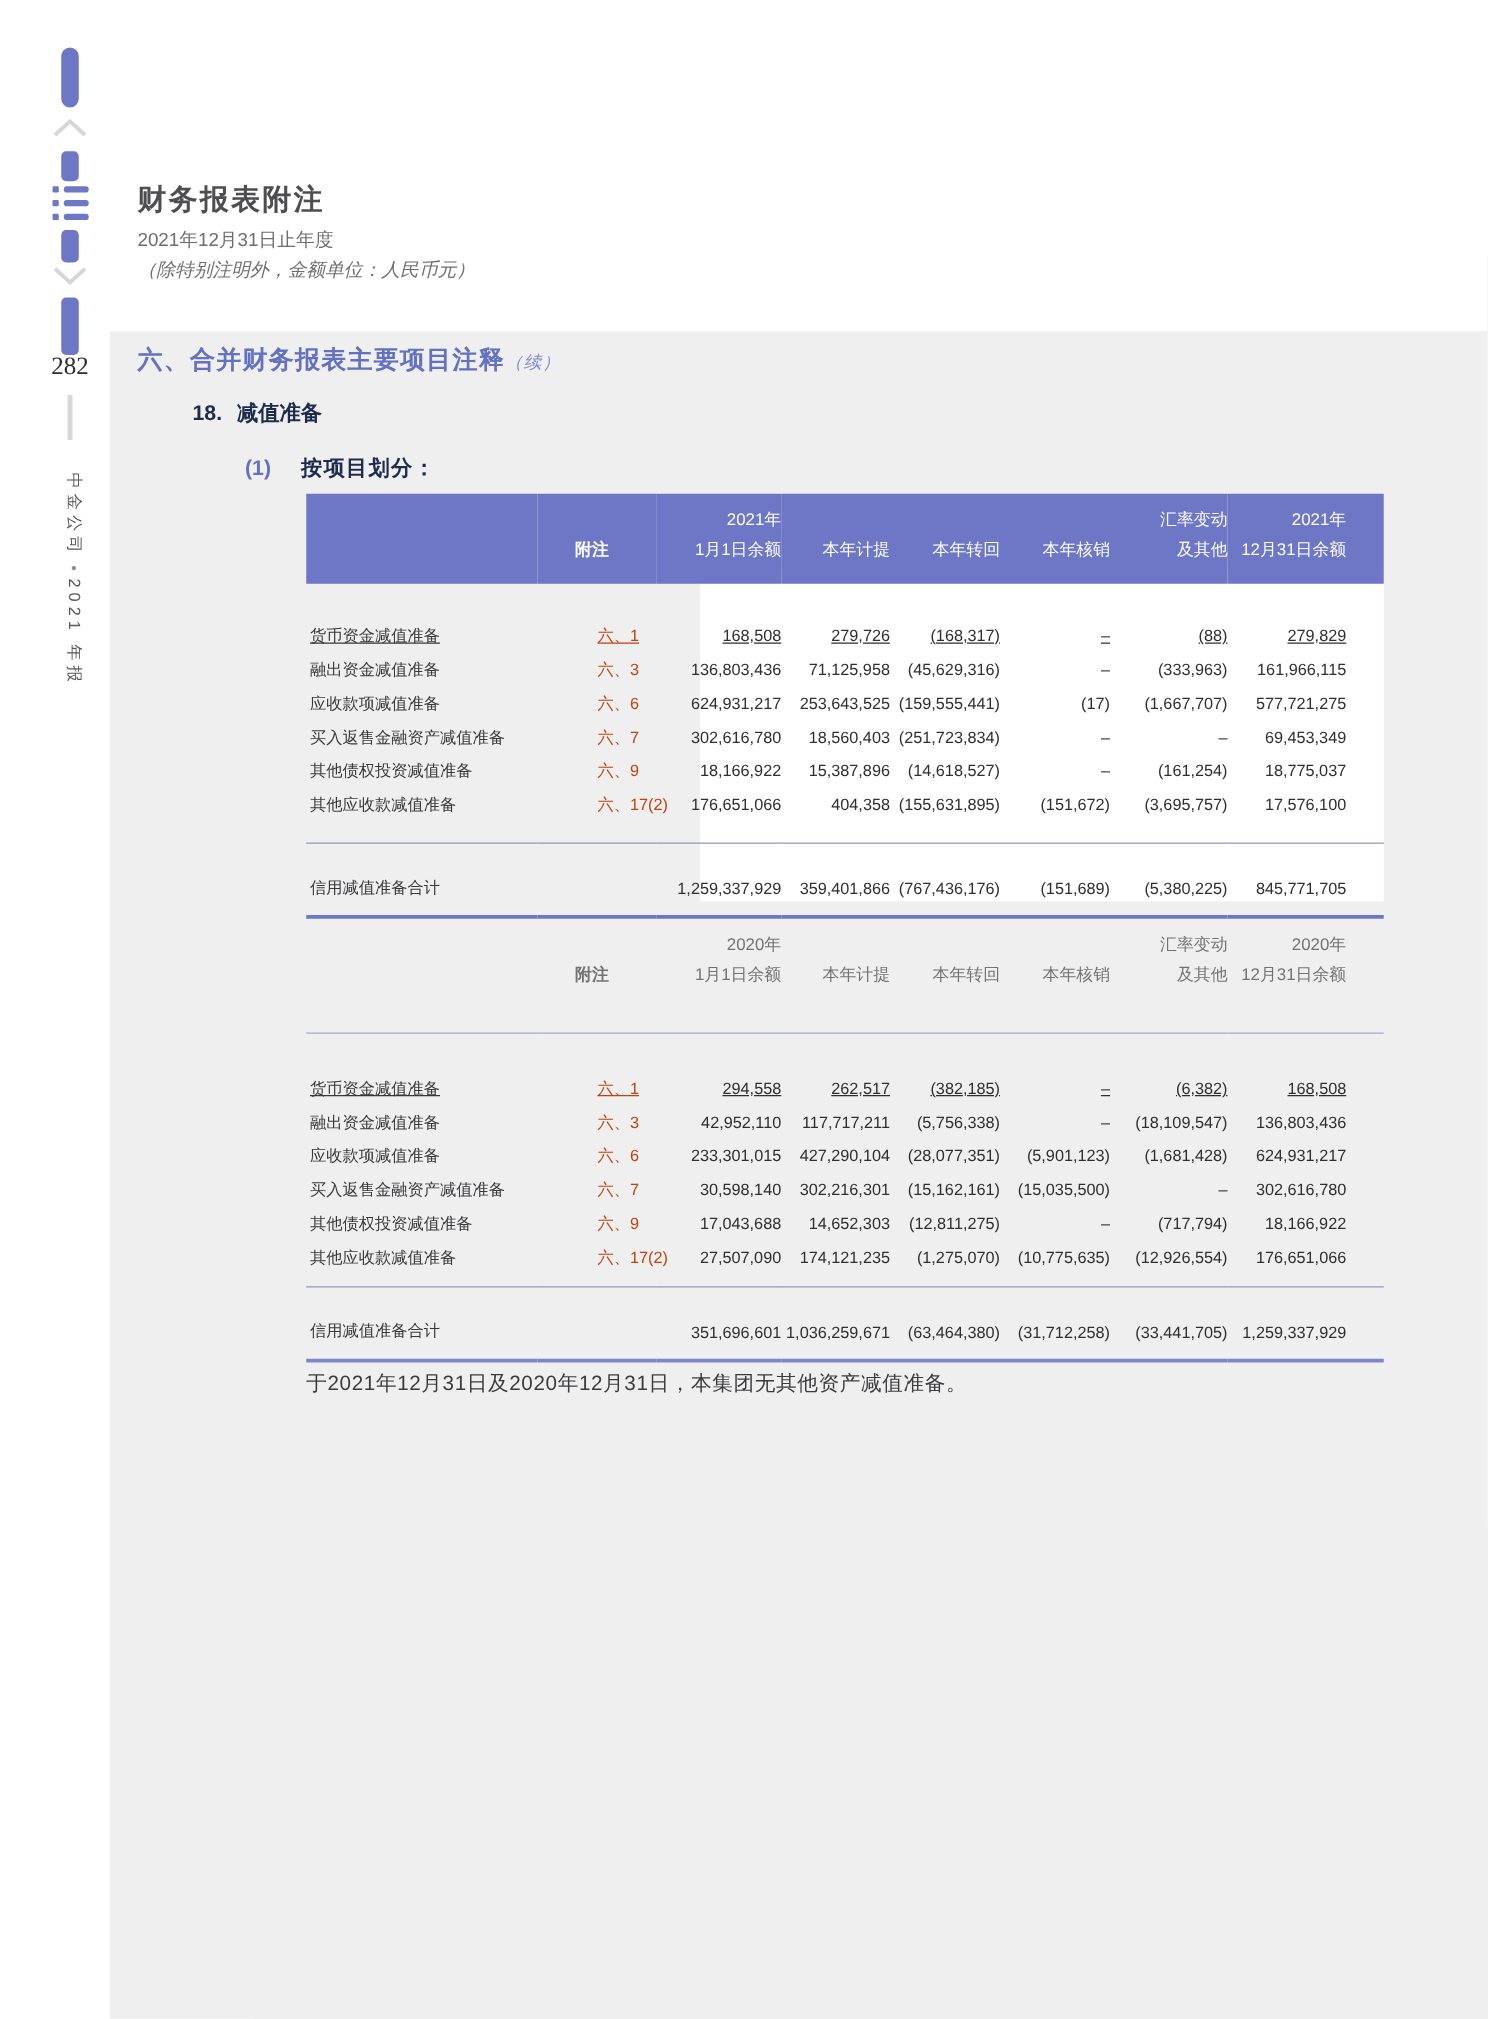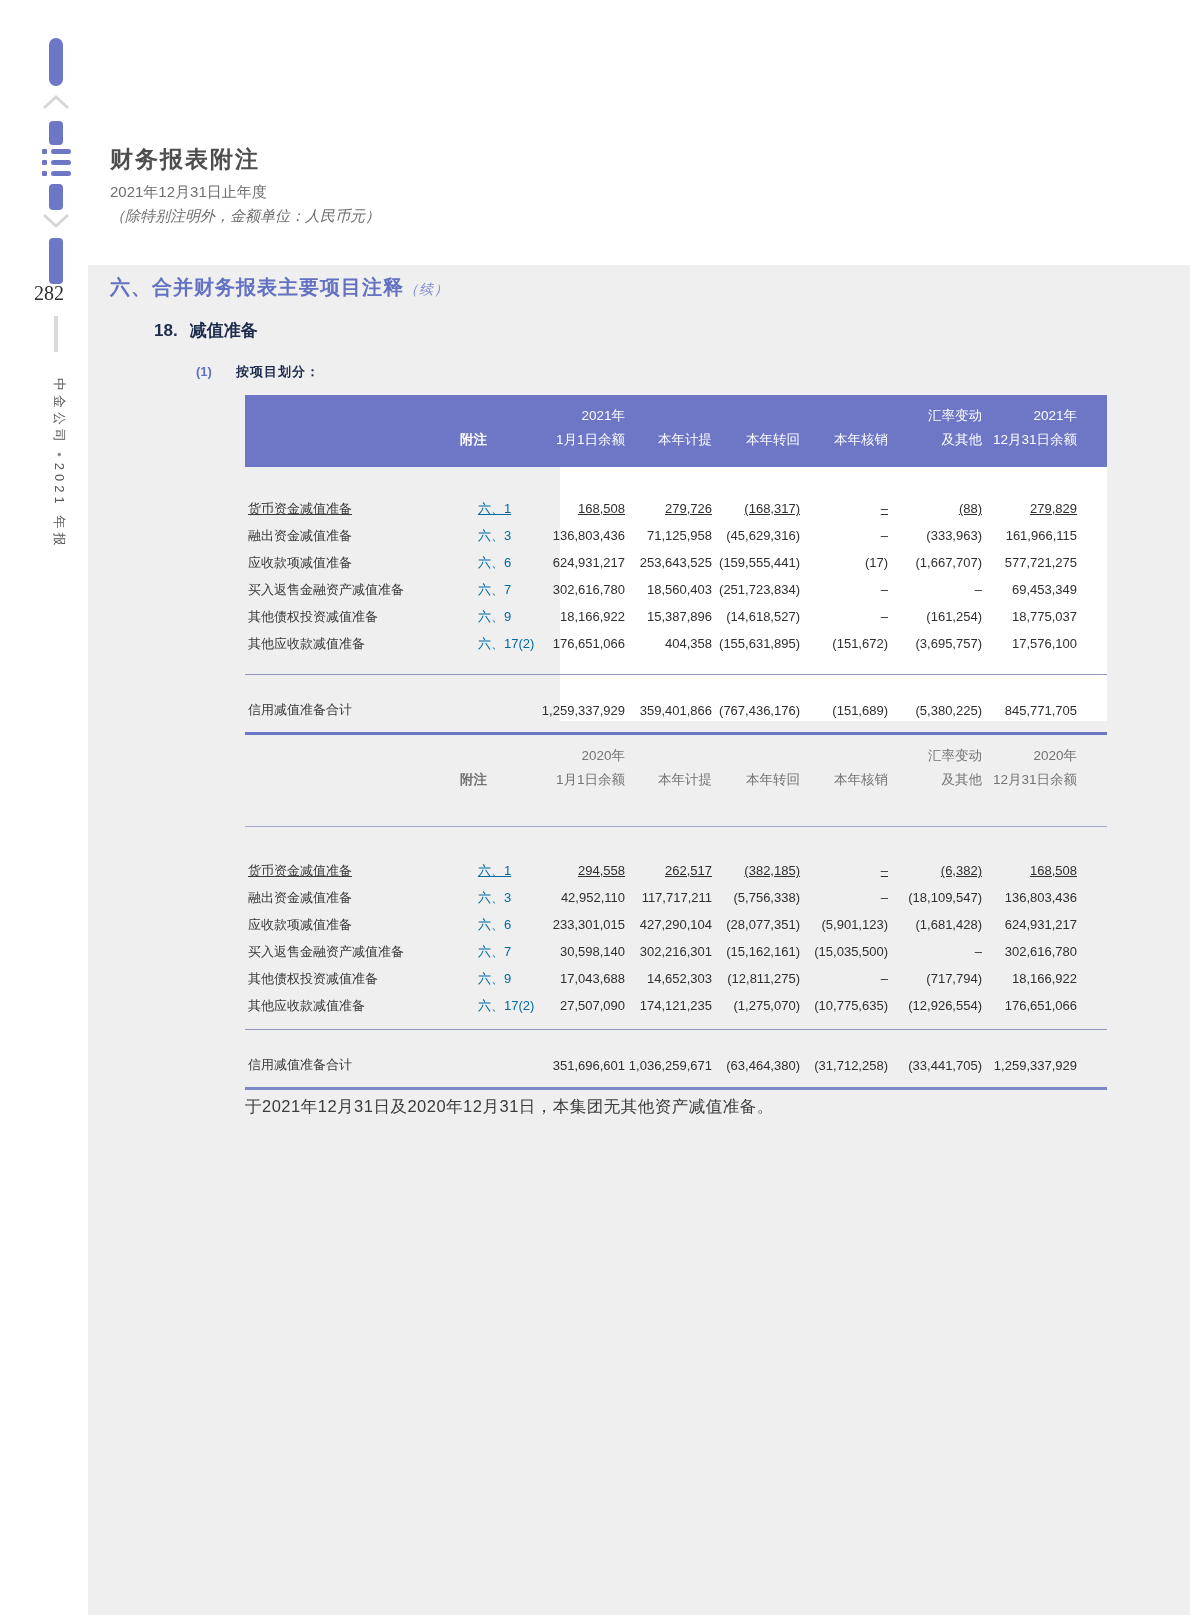--- a/index.html
+++ b/index.html
@@ -18,52 +18,52 @@
   #bar2{top:121px;height:24px;}
   #bar3{top:184px;height:26px;}
   #bar4{top:238px;height:46px;}
   .chev{position:absolute;left:42px;z-index:2;}
   #chev-up{top:94px;}
   #chev-down{top:212px;}
   .toc{position:absolute;left:42px;top:149px;z-index:2;}
   .toc-row{display:flex;align-items:center;margin-bottom:6px;}
   .toc-dot{width:5px;height:5px;background:#6d77c5;border-radius:1px;margin-right:4px;}
   .toc-line{width:20px;height:5px;background:#6d77c5;border-radius:2.5px;}
-  .page-num{position:absolute;left:34px;top:282px;width:44px;text-align:left;
+  .page-num{position:absolute;left:34px;top:282px;width:44px;text-align:center;
     font-family:"Liberation Serif",serif;font-size:20px;color:#2d2d2f;z-index:2;}
   .tick{position:absolute;left:54px;top:316px;width:4px;height:36px;background:#d9d9db;z-index:2;}
   .vert{position:absolute;left:68px;top:378px;transform:rotate(90deg);transform-origin:0 0;
     white-space:nowrap;font-size:13px;color:#57575a;letter-spacing:4px;z-index:2;}
   .vert .sep{font-size:8px;color:#8b8b8d;letter-spacing:0;margin:0 6px;vertical-align:2px;}
 
   
   .doc-title{position:absolute;left:110px;top:144px;font-size:23px;font-weight:bold;color:#4e4e50;
     letter-spacing:2px;font-family:"Liberation Serif",serif;}
   .doc-sub{position:absolute;left:110px;top:183px;font-size:15px;color:#6e6e70;}
   .doc-note{position:absolute;left:110px;top:207px;font-size:15px;color:#6e6e70;font-style:italic;}
 
   
   .sec{position:absolute;left:110px;top:274px;font-size:20px;font-weight:bold;color:#6271c2;
     letter-spacing:1px;z-index:2;}
   .sec .cont{font-size:14px;font-style:italic;font-weight:normal;color:#7f8ace;}
   .sub18{position:absolute;left:154px;top:319px;font-size:17px;font-weight:bold;color:#1d2b4d;z-index:2;}
   .sub18 .no{margin-right:12px;}
-  .item1{position:absolute;left:196px;top:363px;font-size:13px;font-weight:bold;z-index:2;}
+  .item1{position:absolute;left:196px;top:363px;font-size:17px;font-weight:bold;z-index:2;}
   .item1 .no{color:#6271c2;margin-right:24px;}
   .item1 .tt{color:#1d2b4d;letter-spacing:1px;}
 
   
   table.tbl{position:absolute;left:245px;width:862px;border-collapse:collapse;table-layout:fixed;z-index:2;}
   #t2021{top:395px;}
   #t2020{top:735px;}
   td{padding:0;white-space:nowrap;font-size:13px;color:#2f2f31;vertical-align:middle;}
   .num{text-align:right;}
   .pad{padding-right:30px;}
   .lbl{text-align:left;padding-left:3px;color:#39393b;}
-  .note-v{text-align:left;padding-left:48px;color:#0369a1;}
+  .note-v{text-align:left;padding-left:48px;color:#c2410c;}
   .note-h{text-align:center;padding-right:8px;font-weight:bold;}
 
   
   #t2021 thead td{background:#6d77c5;color:#fdfdff;font-size:13.5px;}
   #t2021 thead tr.h1 td{height:30px;vertical-align:bottom;padding-bottom:3px;}
   #t2021 thead tr.h2 td{height:30px;vertical-align:top;padding-top:3px;padding-bottom:6px;}
   
   #t2020 thead td{color:#737373;font-size:13.5px;}
   #t2020 thead tr.h1 td{height:30px;vertical-align:bottom;padding-bottom:3px;}
   #t2020 thead tr.h2 td{height:30px;vertical-align:top;padding-top:3px;padding-bottom:25px;

